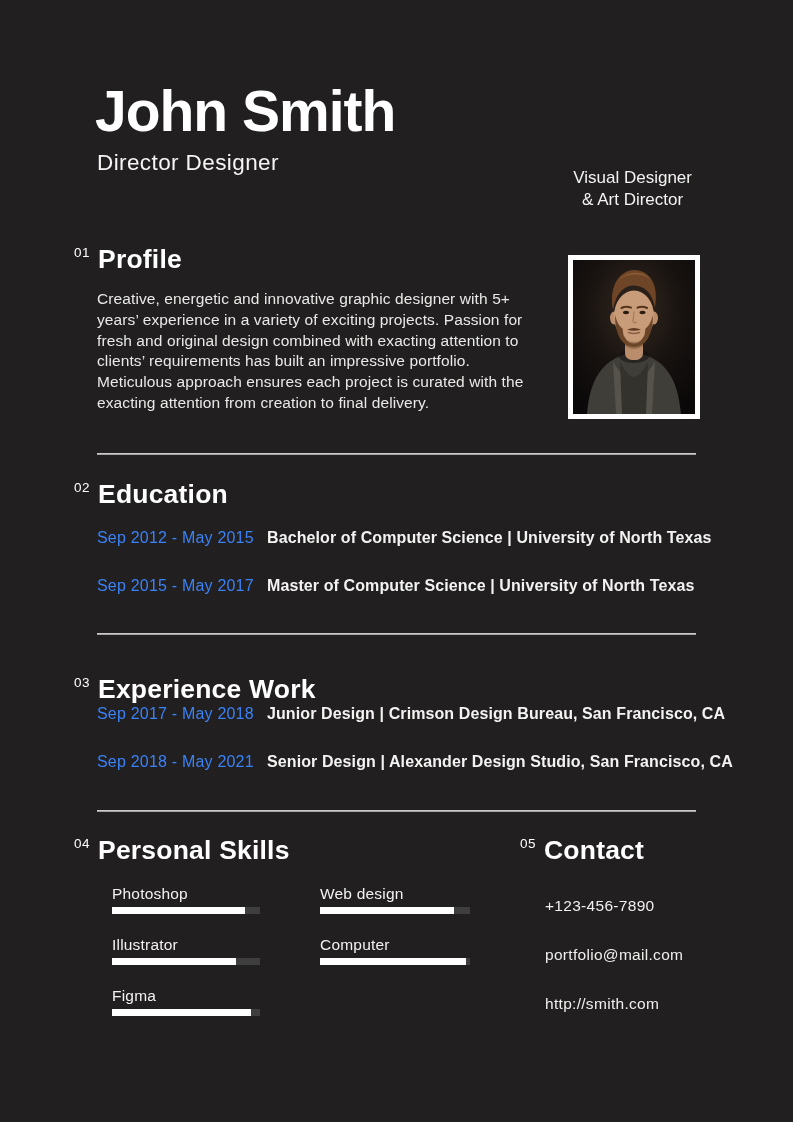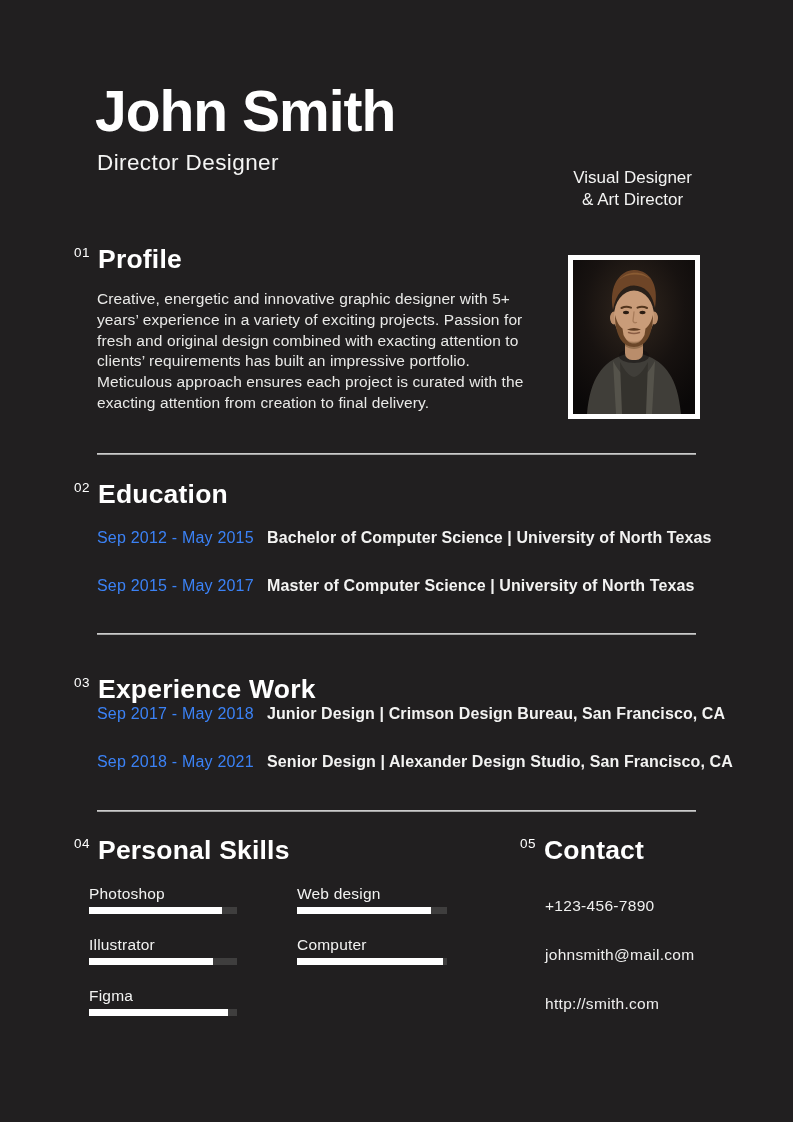--- a/index.html
+++ b/index.html
@@ -48,21 +48,21 @@
   .divider{
     position:absolute;left:97px;width:599px;height:2px;
     background:linear-gradient(#dedede,#8f8f8f);
   }
   
   .rows{position:absolute;left:97px;}
   .row{display:flex;align-items:baseline;margin-bottom:29px;line-height:19px;}
   .row-dates{flex:0 0 170px;font-size:16px;color:#3b82f6;letter-spacing:.2px;}
   .row-desc{font-size:16px;font-weight:700;color:#f3f3f2;letter-spacing:.1px;white-space:nowrap;}
   
-  .skills-grid{position:absolute;left:89px;top:884px;display:flex;}
+  .skills-grid{position:absolute;left:112px;top:884px;display:flex;}
   .skills-col{width:148px;}
   .skills-col + .skills-col{margin-left:60px;width:150px;}
   .skill{margin-bottom:21px;}
   .skill-label{font-size:15.5px;color:#f2f2f1;letter-spacing:.2px;line-height:20px;}
   .skill-track{margin-top:3px;height:7px;background:#3f3e3e;}
   .skill-fill{height:100%;background:#ffffff;}
   
   .contact-list{position:absolute;left:545px;top:897px;}
   .contact-item{font-size:15.5px;color:#efefee;letter-spacing:.3px;line-height:18px;margin-bottom:31px;}
 </style>
@@ -198,17 +198,17 @@
           </div>
       </div>
     </div>
   </div>
 
   <div class="sec-head" style="left:520px;top:835px;">
     <span class="sec-num">05</span><span class="sec-title">Contact</span>
   </div>
   <div class="contact-list">
     <div class="contact-item">+123-456-7890</div>
-    <div class="contact-item">johnsmith@mail.com</div>
+    <div class="contact-item">portfolio@mail.com</div>
     <div class="contact-item">http://smith.com</div>
   </div>
 
 </div>
 
 </body></html>

